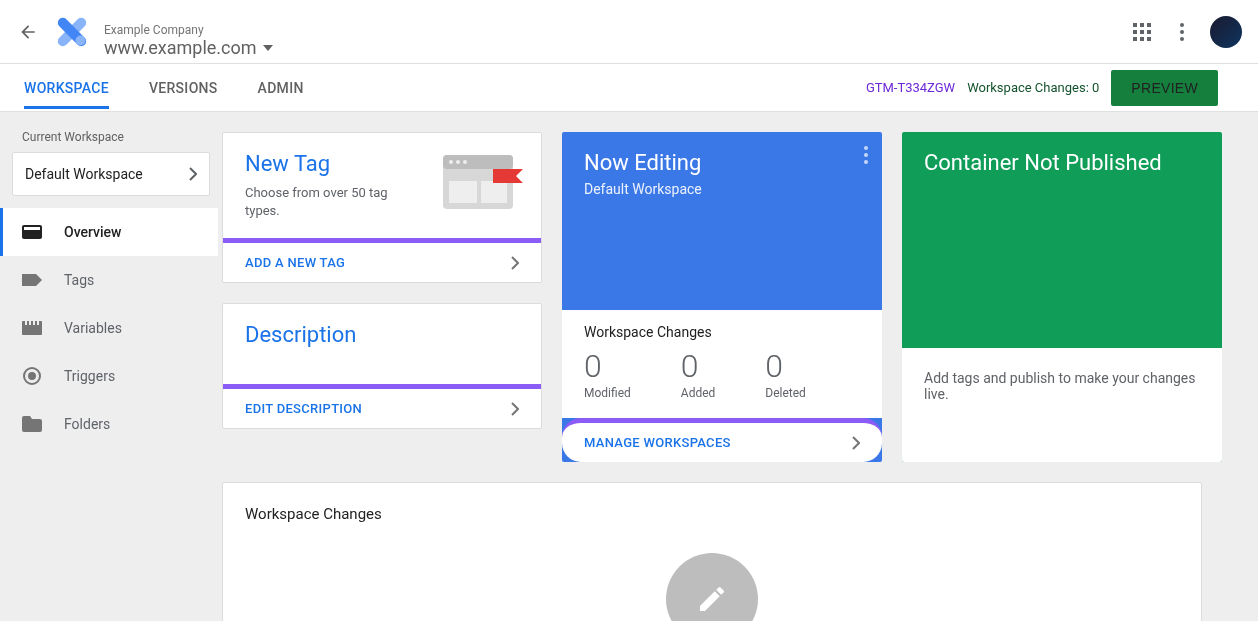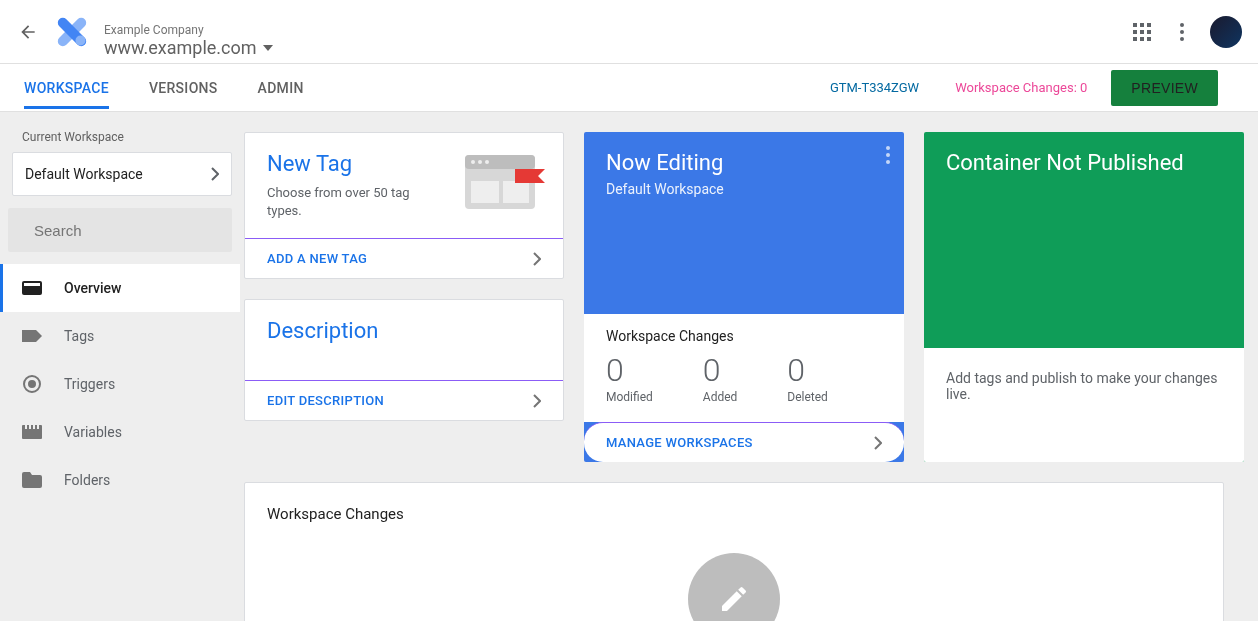--- a/index.html
+++ b/index.html
@@ -9,41 +9,41 @@
   .logo { width: 32px; height: 32px; margin-right: 16px; }
   .brand { display: flex; flex-direction: column; }
   .brand-top { font-size: 12px; color: #757575; line-height: 1.2; margin-top: 18px; }
   .brand-main { font-size: 18px; color: #616161; display: flex; align-items: center; gap: 6px; }
   .spacer { flex: 1; }
   .top-icon { width: 40px; height: 40px; display: flex; align-items: center; justify-content: center; color: #616161; cursor: pointer; }
   .avatar { width: 32px; height: 32px; border-radius: 50%; background: linear-gradient(135deg, #1a1a2e, #0f3460); margin-left: 8px; display:flex; align-items:center; justify-content:center; color:#fff; font-size:8px; font-weight:bold; overflow:hidden; }
   .nav-row { height: 48px; display: flex; align-items: center; padding: 0 24px; border-bottom: 1px solid #e0e0e0; }
   .nav-tab { font-size: 14px; font-weight: 500; color: #616161; margin-right: 40px; letter-spacing: 0.3px; padding: 14px 0 13px; cursor: pointer; }
   .nav-tab.active { color: #1a73e8; border-bottom: 3px solid #1a73e8; padding-bottom: 10px; }
-  .container-id { color: #0369a1; font-size: 13px; margin-right: 36px; cursor: pointer; }
-  .ws-changes-label { color: #ec4899; font-size: 13px; margin-right: 24px; }
+  .container-id { color: #6d28d9; font-size: 13px; margin-right: 12px; cursor: pointer; }
+  .ws-changes-label { color: #14532d; font-size: 13px; margin-right: 12px; }
   .btn { border: none; border-radius: 2px; font-size: 14px; font-weight: 500; padding: 0 20px; height: 36px; cursor: pointer; letter-spacing: 0.3px; }
   .btn-preview { background: #15803d; color: #212121; margin-right: 16px; }
   .btn-submit { background: #1a73e8; color: #fff; }
   .body-area { display: flex; background: #eee; min-height: 509px; }
   .sidebar { width: 240px; background: #eee; padding-top: 18px; }
   .cw-label { font-size: 12px; color: #616161; padding: 0 22px 8px; }
   .ws-selector { background: #fff; border: 1px solid #dadce0; border-radius: 2px; height: 44px; margin: 0 8px 12px 12px; display: flex; align-items: center; padding: 0 12px; justify-content: space-between; cursor: pointer; font-size: 14px; }
   .search-box { background: #e4e4e4; height: 44px; margin: 0 8px 12px 8px; display: flex; align-items: center; padding: 0 12px; color: #757575; border-radius: 2px; }
   .search-box input { border:none; background:transparent; outline:none; font-size:15px; color:#757575; margin-left:14px; flex:1; }
   .nav-item { height: 48px; display: flex; align-items: center; padding: 0 22px; color: #5f6368; font-size: 14px; cursor: pointer; gap: 22px; }
   .nav-item.active { background: #fff; color: #212121; font-weight: 500; border-left: 3px solid #1a73e8; padding-left: 19px; }
   .nav-icon { width: 20px; height: 20px; display:flex; align-items:center; justify-content:center; }
   .main { flex: 1; padding: 20px 36px 0 4px; }
   .card-row { display: flex; gap: 20px; margin-bottom: 20px; }
   .card { background: #fff; border: 1px solid #dadce0; border-radius: 2px; width: 320px; display: flex; flex-direction: column; overflow: hidden; }
   .card-body { padding: 18px 22px; flex: 1; position: relative; }
   .card-title-blue { color: #1a73e8; font-size: 22px; font-weight: 400; margin-bottom: 8px; }
   .card-sub { font-size: 13px; color: #5f6368; line-height: 1.4; max-width: 170px; }
-  .card-action { border-top: 1px solid #8b5cf6; padding: 12px 22px; display: flex; align-items: center; justify-content: space-between; color: #1a73e8; font-size: 13px; font-weight: 500; letter-spacing: 0.3px; cursor: pointer; }
+  .card-action { border-top: 5px solid #8b5cf6; padding: 12px 22px; display: flex; align-items: center; justify-content: space-between; color: #1a73e8; font-size: 13px; font-weight: 500; letter-spacing: 0.3px; cursor: pointer; }
   .card-action .chev { color: #757575; }
   .card-blue { background: #3b78e7; color: #fff; border:none; }
   .card-blue .card-body { min-height: 154px; }
   .card-blue-title { font-size: 22px; font-weight: 400; }
   .card-blue-sub { font-size: 14px; opacity: 0.9; margin-top: 6px; }
   .card-blue-menu { position: absolute; top: 14px; right: 14px; color: rgba(255,255,255,0.7); cursor:pointer; }
   .card-green { background: #0f9d58; color: #fff; border:none; }
   .card-green .card-body { min-height: 154px; }
   .card-green-title { font-size: 22px; font-weight: 400; }
   .ws-stats { background:#fff; color:#212121; padding: 14px 22px 18px; }
@@ -120,63 +120,57 @@
 <div class="body-area">
 
   <div class="sidebar">
     <div class="cw-label">Current Workspace</div>
     <div class="ws-selector">
       <span>Default Workspace</span>
       <svg width="8" height="14" viewBox="0 0 8 14">
           <path fill="none" stroke="#5f6368" stroke-width="2" d="M1 1l6 6-6 6"></path>
         </svg>
     </div>
-    <div class="search-box">
-      <svg width="20" height="20" viewBox="0 0 24 24" fill="#757575">
-          <path d="M15.5 14h-.79l-.28-.27A6.471 6.471 0 0016 9.5 6.5 6.5 0 109.5 16c1.61 0 3.09-.59 4.23-1.57l.27.28v.79l5 4.99L20.49 19l-4.99-5zM9.5 14C7.01 14 5 11.99 5 9.5S7.01 5 9.5 5 14 7.01 14 9.5 11.99 14 9.5 14z"></path>
-        </svg>
-      <input placeholder="Search" style="">
-    </div>
     <div class="nav-item active">
       <span class="nav-icon">
           <svg width="20" height="14" viewBox="0 0 20 14" fill="#212121">
             <rect width="20" height="14" rx="2"></rect>
             <rect x="2" y="2" width="16" height="3" fill="#fff"></rect>
           </svg>
         </span>
       <span>Overview</span>
     </div>
     <div class="nav-item">
       <span class="nav-icon">
           <svg width="20" height="14" viewBox="0 0 20 14" fill="#757575">
             <path d="M0 1 h14 l6 6 -6 6 H0 z"></path>
           </svg>
         </span>
       <span>Tags</span>
-    </div>
-    <div class="nav-item">
-      <span class="nav-icon">
-          <svg width="20" height="20" viewBox="0 0 20 20" fill="none" stroke="#757575" stroke-width="2">
-            <circle cx="10" cy="10" r="8"></circle>
-            <circle cx="10" cy="10" r="3" fill="#757575"></circle>
-          </svg>
-        </span>
-      <span>Triggers</span>
     </div>
     <div class="nav-item">
       <span class="nav-icon">
           <svg width="20" height="14" viewBox="0 0 20 14" fill="#757575">
             <rect width="20" height="14" rx="1"></rect>
             <rect x="3" y="0" width="2" height="4" fill="#eee"></rect>
             <rect x="7" y="0" width="2" height="4" fill="#eee"></rect>
             <rect x="11" y="0" width="2" height="4" fill="#eee"></rect>
             <rect x="15" y="0" width="2" height="4" fill="#eee"></rect>
           </svg>
         </span>
       <span>Variables</span>
+    </div>
+    <div class="nav-item">
+      <span class="nav-icon">
+          <svg width="20" height="20" viewBox="0 0 20 20" fill="none" stroke="#757575" stroke-width="2">
+            <circle cx="10" cy="10" r="8"></circle>
+            <circle cx="10" cy="10" r="3" fill="#757575"></circle>
+          </svg>
+        </span>
+      <span>Triggers</span>
     </div>
     <div class="nav-item">
       <span class="nav-icon">
           <svg width="20" height="16" viewBox="0 0 20 16" fill="#757575">
             <path d="M2 0h6l2 3h8a2 2 0 012 2v9a2 2 0 01-2 2H2a2 2 0 01-2-2V2a2 2 0 012-2z"></path>
           </svg>
         </span>
       <span>Folders</span>
     </div>
   </div>

